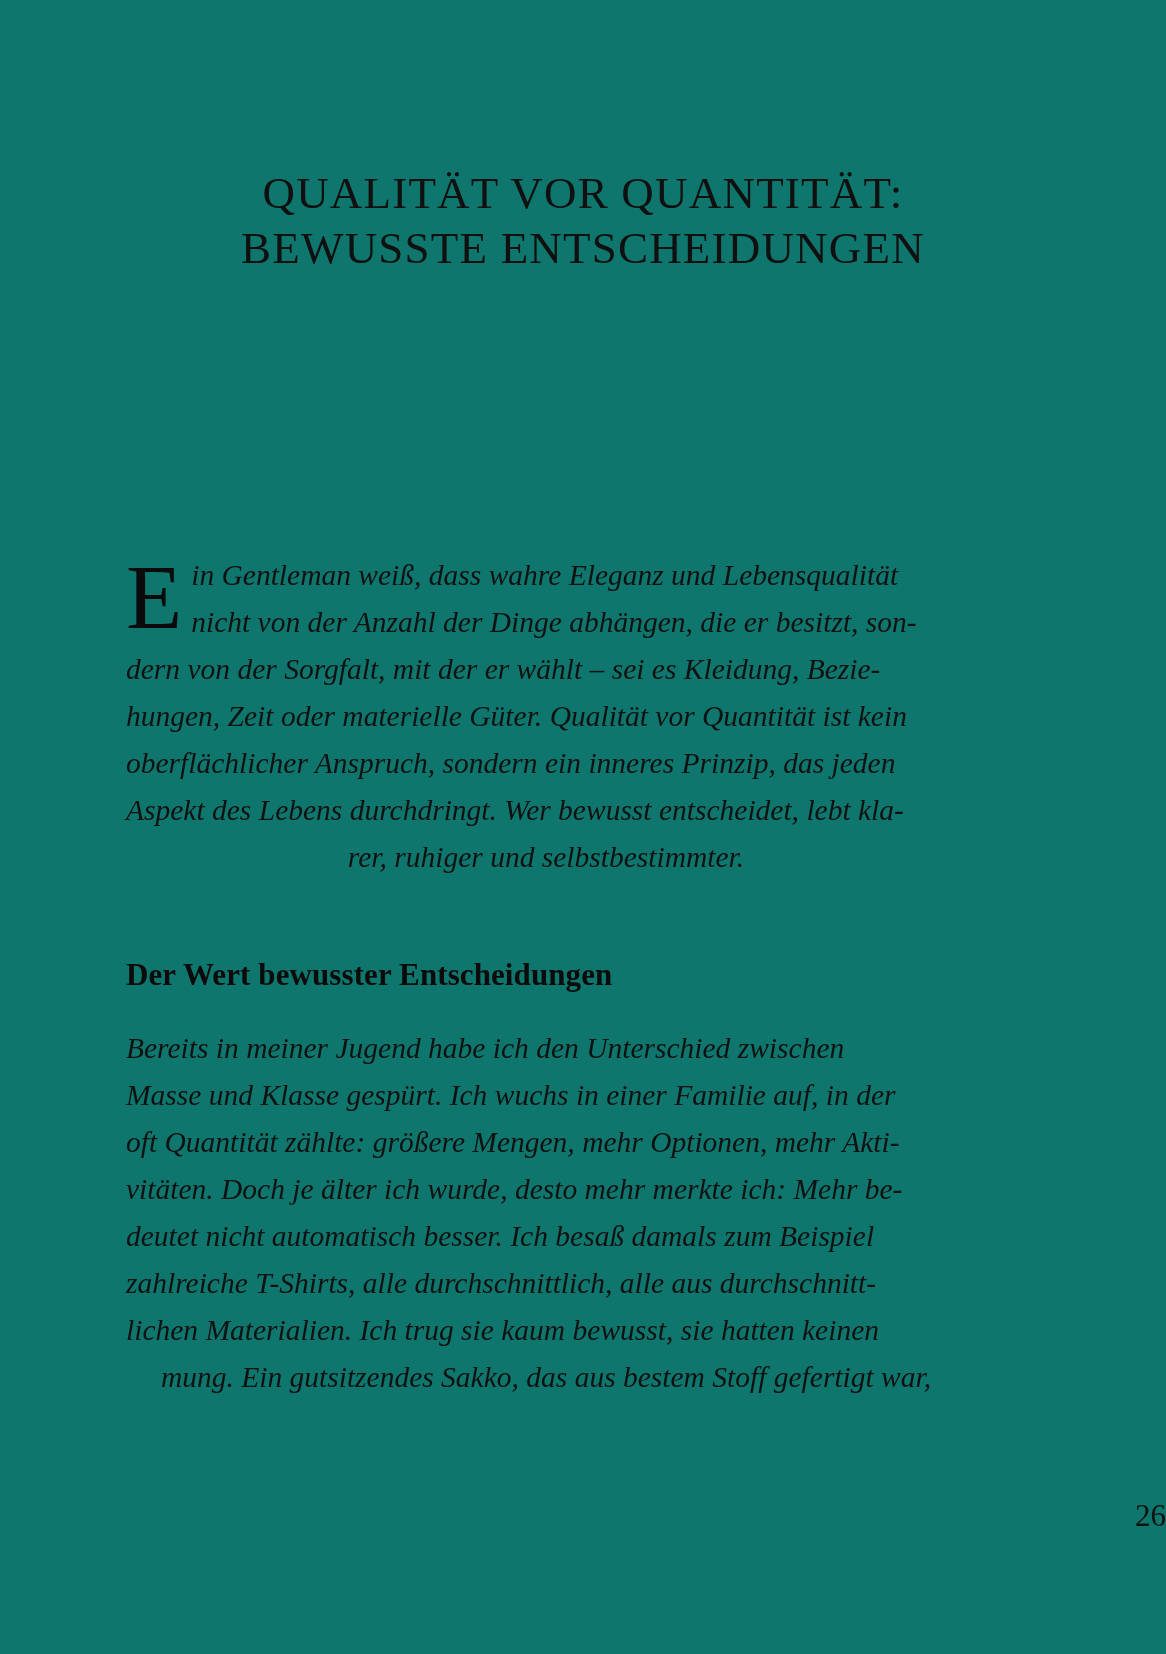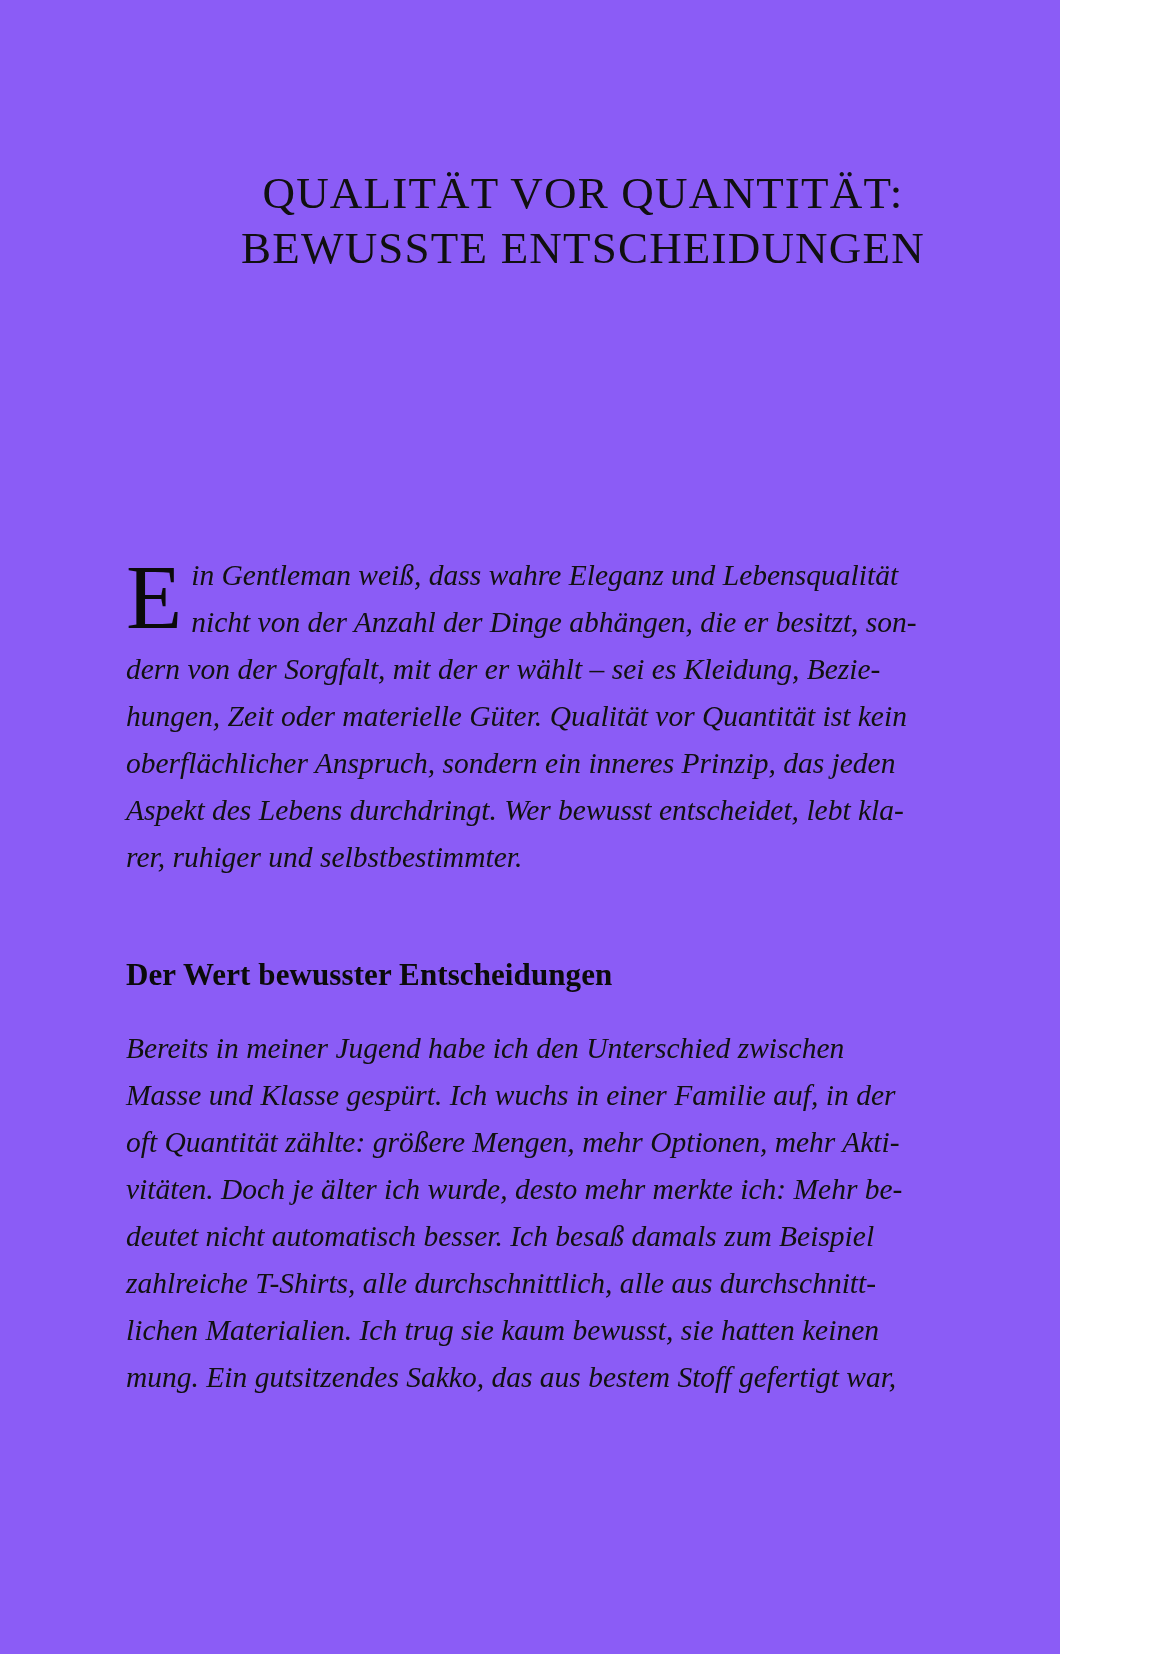--- a/index.html
+++ b/index.html
@@ -4,23 +4,23 @@
 <title>Buchseite</title>
 <style>
   html, body {
     margin: 0;
     padding: 0;
     background: #ffffff;
   }
 
   .page {
     position: relative;
-    width: 1060px;
+    width: 1166px;
     height: 1654px;
-    background: #8b5cf6;
+    background: #0f766e;
     overflow: hidden;
     font-family: "Liberation Serif", "DejaVu Serif", serif;
     color: #0d0d0d;
     box-sizing: border-box;
   }
 
   
   .chapter-title {
     position: absolute;
     left: 128px;
@@ -99,21 +99,21 @@
     color: #111111;
   }
 
   
   .lines { display: block; font-style: italic; }
   .lines .ln {
     display: block;
     text-align: justify;
     white-space: pre;
   }
-  .lines .ln.last { text-align: left; }
+  .lines .ln.last { text-align: center; }
 </style>
 </head>
 <body>
 
 <div class="page">
 
   <h1 class="chapter-title">
     <span class="tline">QUALITÄT VOR QUANTITÄT:</span>
     <span class="tline">BEWUSSTE ENTSCHEIDUNGEN</span>
   </h1>

